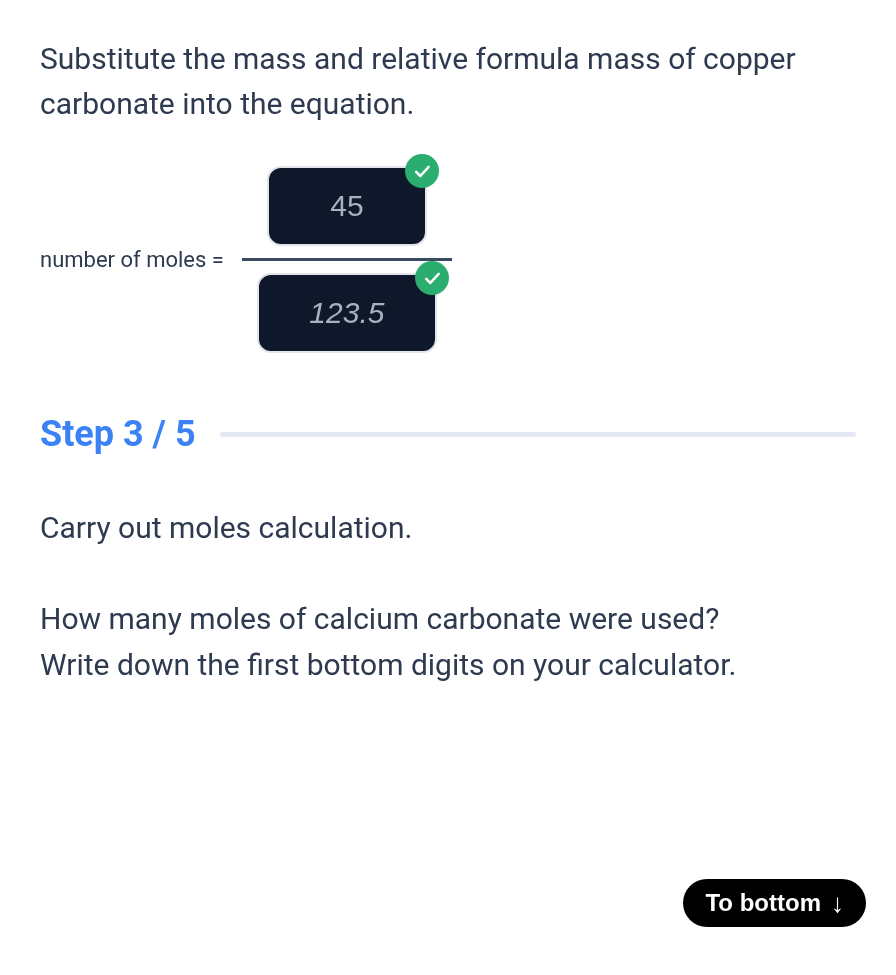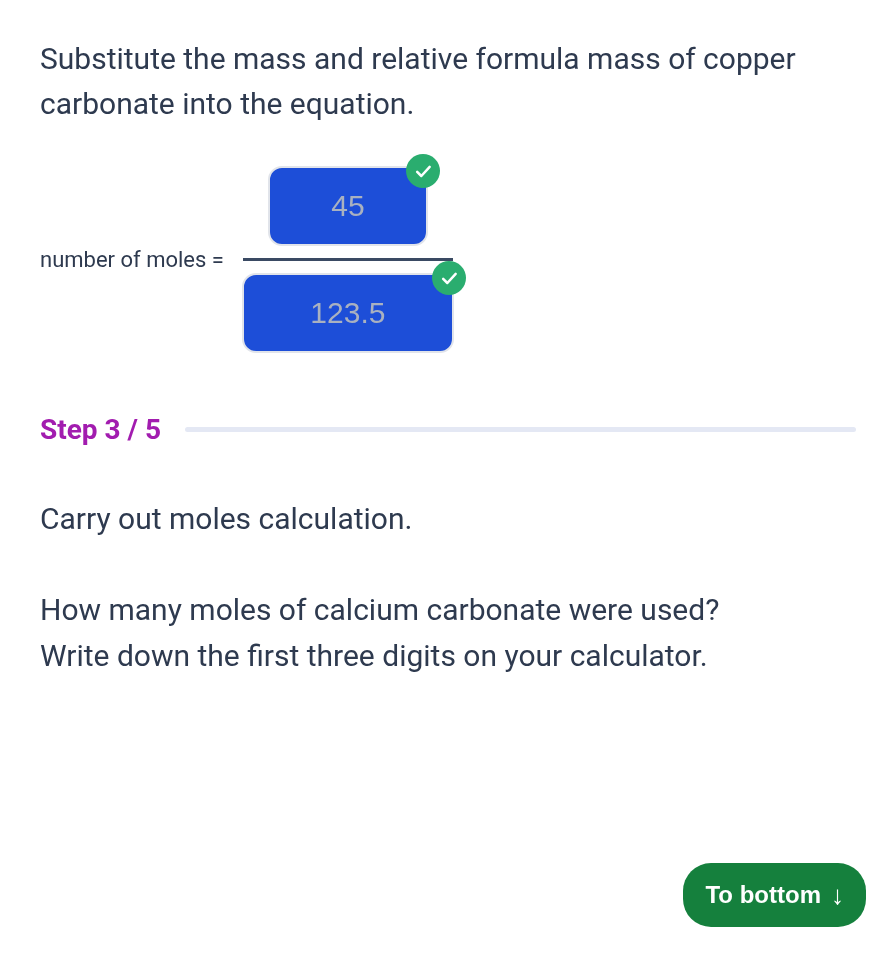--- a/index.html
+++ b/index.html
@@ -52,25 +52,26 @@
     display: inline-block;
   }
   .num-box {
     width: 160px;
     height: 80px;
     border: 2px solid #e1e4ea;
     border-radius: 14px;
     font-size: 30px;
     text-align: center;
     color: #a9b1c0;
-    background: #1d4ed8;
+    background: #0f172a;
     outline: none;
   }
   .num-box.bottom {
-    width: 212px;
+    width: 180px;
+    font-style: italic;
   }
   .check-badge {
     position: absolute;
     top: -12px;
     right: -12px;
     width: 34px;
     height: 34px;
     border-radius: 50%;
     background: #2aad6f;
     display: flex;
@@ -85,23 +86,23 @@
     fill: none;
     stroke-linecap: round;
     stroke-linejoin: round;
   }
   .step-row {
     display: flex;
     align-items: center;
     margin: 60px 0 50px 0;
   }
   .step-label {
-    font-size: 28px;
+    font-size: 36px;
     font-weight: 700;
-    color: #a21caf;
+    color: #3b82f6;
     margin-right: 24px;
     white-space: nowrap;
   }
   .step-line {
     flex: 1;
     height: 5px;
     background: #e4e8f4;
     border-radius: 4px;
   }
   .step3-text {
@@ -112,25 +113,25 @@
   .step3-text p {
     margin-bottom: 44px;
   }
   .step3-text p:last-child {
     margin-bottom: 0;
   }
   .to-bottom {
     position: absolute;
     right: 30px;
     bottom: 48px;
-    background: #15803d;
+    background: #000000;
     color: #ffffff;
     font-size: 24px;
     font-weight: 600;
-    padding: 18px 22px;
+    padding: 10px 22px;
     border-radius: 28px;
     display: flex;
     align-items: center;
     gap: 10px;
     border: none;
     cursor: pointer;
   }
   .to-bottom .arrow {
     font-size: 26px;
     line-height: 1;
@@ -168,21 +169,21 @@
 
   <div class="step-row">
     <span class="step-label">Step 3 / 5</span>
     <div class="step-line"></div>
   </div>
 
   <div class="step3-text">
     <p>Carry out moles calculation.</p>
     <p>
       <span>How many moles of calcium carbonate were used?</span><br>
-      <span>Write down the first three digits on your calculator.</span>
+      <span>Write down the first bottom digits on your calculator.</span>
     </p>
   </div>
 
 </div>
 
 <button class="to-bottom">
   <span>To bottom</span>
   <span class="arrow">↓</span>
 </button>
 

